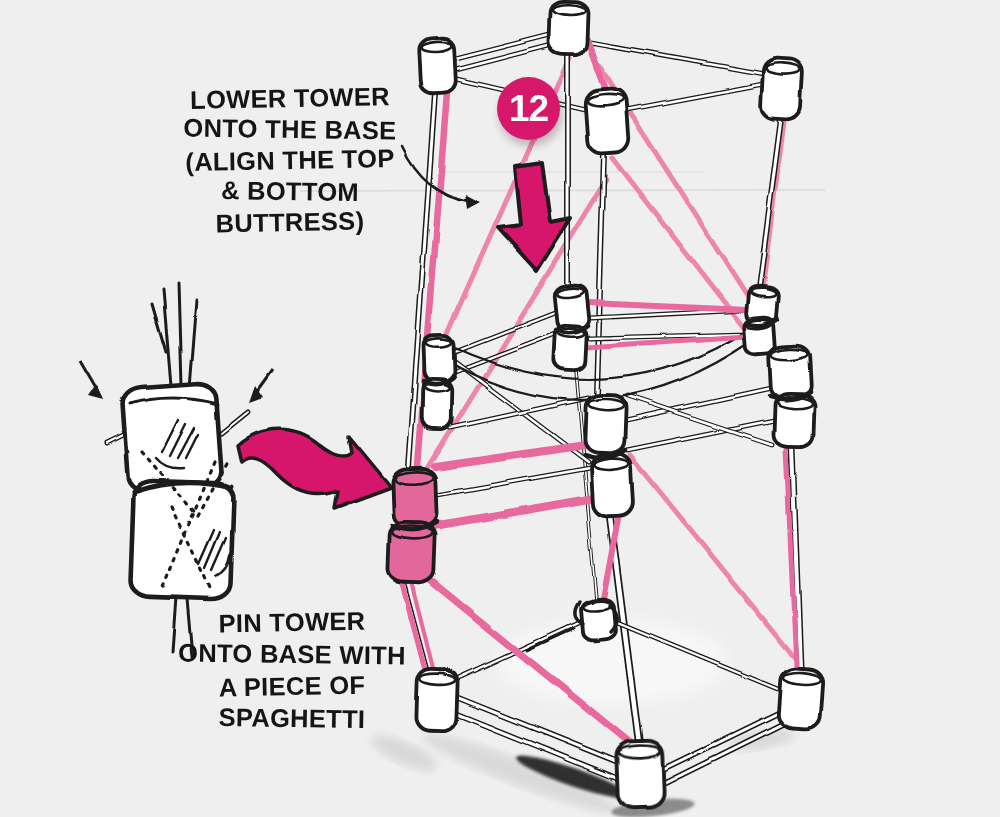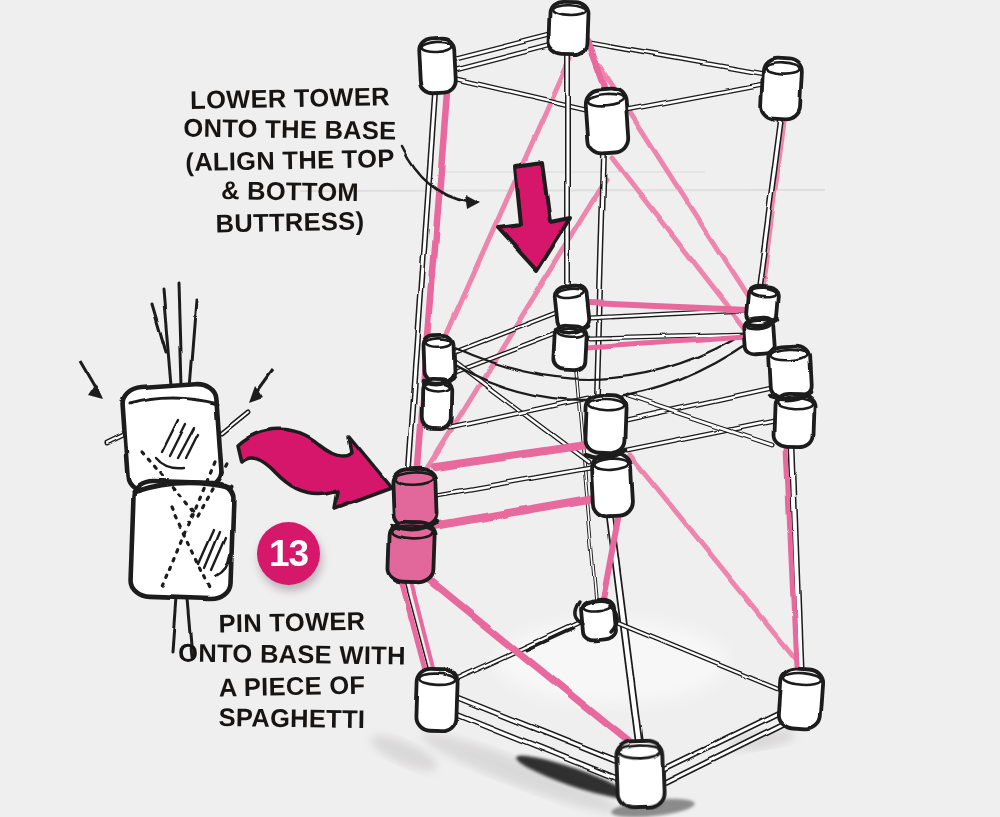--- a/index.html
+++ b/index.html
@@ -292,21 +292,21 @@
         <polygon points="103,400 88,396 96,384" fill="#1c1b1b"></polygon>
       </g>
       <g>
         <line x1="272" y1="370" x2="256" y2="392" stroke="#1c1b1b" stroke-width="3"></line>
         <polygon points="249,402 263,397 255,385" fill="#1c1b1b"></polygon>
       </g>
     </g>
   </g>
 </svg>
 
-<div class="badge" id="badge13">13</div>
+<div class="badge" id="badge12">12</div>
 
 <div class="hand-label" id="label12">
   <div class="ln">LOWER TOWER</div>
   <div class="ln">ONTO THE BASE</div>
   <div class="ln">(ALIGN THE TOP</div>
   <div class="ln">&amp; BOTTOM</div>
   <div class="ln">BUTTRESS)</div>
 </div>
 <div class="hand-label" id="label13">
   <div class="ln">PIN TOWER</div>

